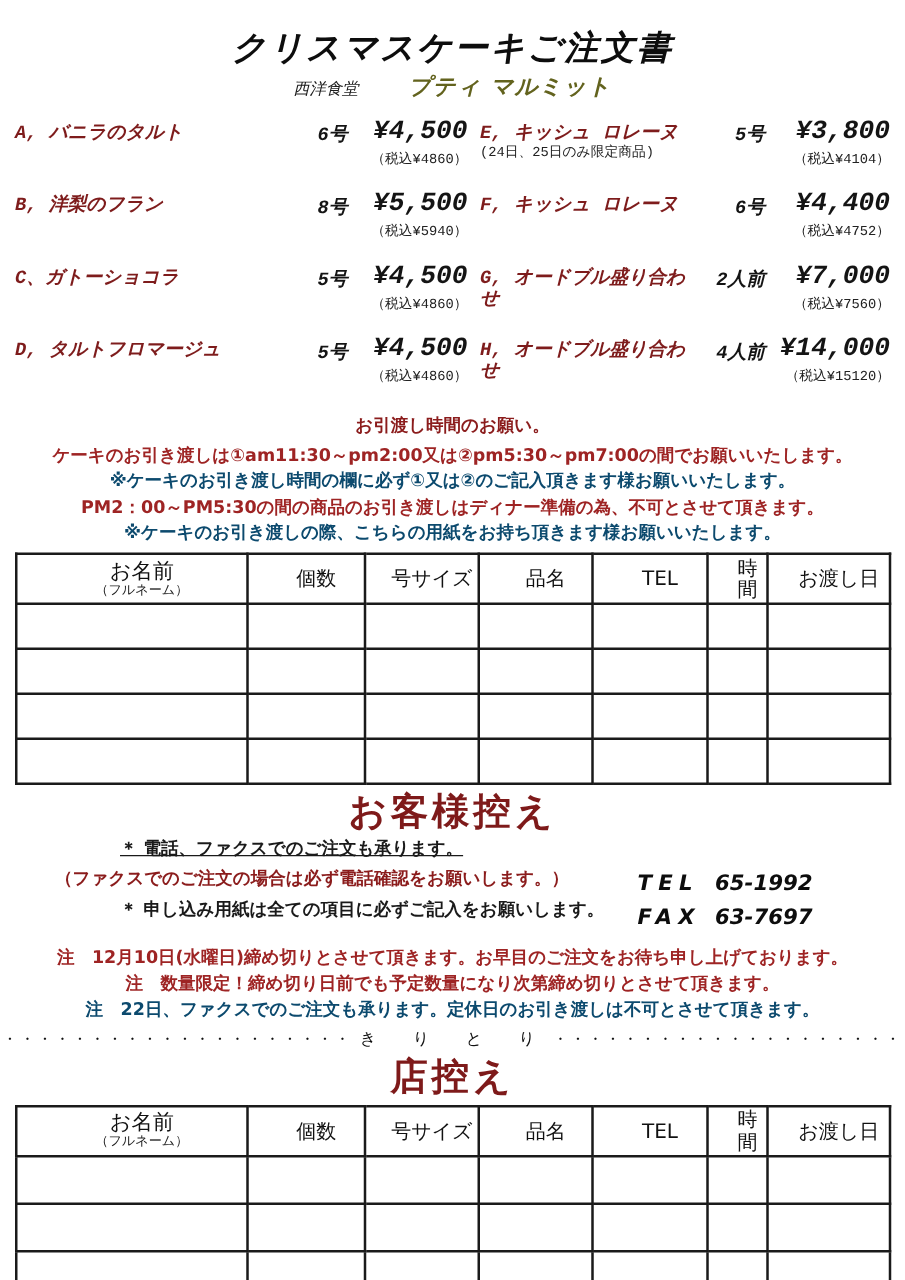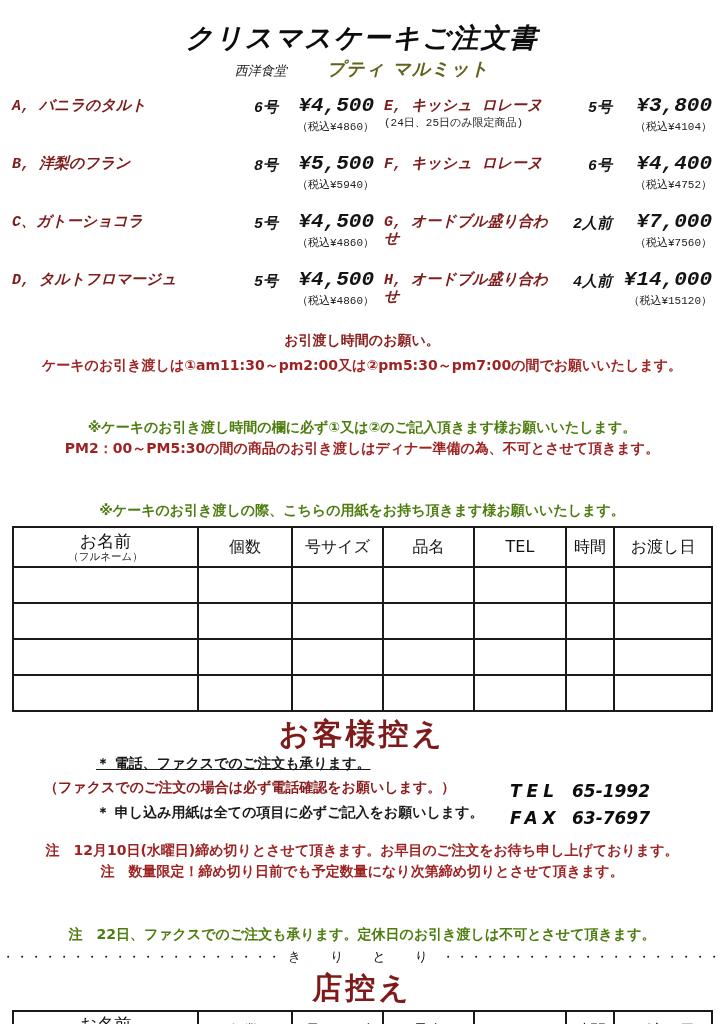--- a/index.html
+++ b/index.html
@@ -31,26 +31,26 @@
   .menu-col.right .mi-size{width:54px;}
   .mi-price-block{width:96px;text-align:right;}
   .menu-col.right .mi-price-block{width:100px;}
   .mi-price{font-size:21px;font-style:italic;font-weight:bold;letter-spacing:0;white-space:nowrap;text-align:right;}
   .mi-tax{font-size:11px;color:#222;white-space:nowrap;}
 
   
   .pickup-heading{text-align:center;font-size:14px;font-weight:bold;color:#8b1c1c;margin:6px 0 5px;}
   .pickup-line{text-align:center;font-weight:bold;font-size:14px;line-height:1.45;white-space:nowrap;}
   .c-red{color:#9e2424;}
-  .c-maroon{color:#4d7c0f;margin-top:42px;}
+  .c-maroon{color:#0c4a6e;}
 
   
   table.order{border-collapse:collapse;table-layout:fixed;margin:6px 0 0 12px;width:699px;background:#fff;}
   table.order th,table.order td{border:2px solid #1a1a1a;padding:0;}
-  table.order th{font-weight:normal;font-size:16px;color:#111;text-align:center;vertical-align:middle;height:38px;line-height:1.1;}
+  table.order th{font-weight:normal;font-size:16px;color:#111;text-align:center;vertical-align:middle;height:38px;line-height:1.1;padding-left:16px;}
   th .h-main{font-size:17px;display:block;}
   th .h-sub{font-size:10.5px;display:block;color:#222;}
   table.order td{height:34px;}
   table.order.store td{height:36px;}
 
   
   .copy-heading{text-align:center;font-size:30px;font-weight:bold;color:#7e1a1a;letter-spacing:3px;margin-top:5px;line-height:1.1;}
 
   
   .notes-wrap{display:flex;margin-top:5px;padding:0 18px;}

